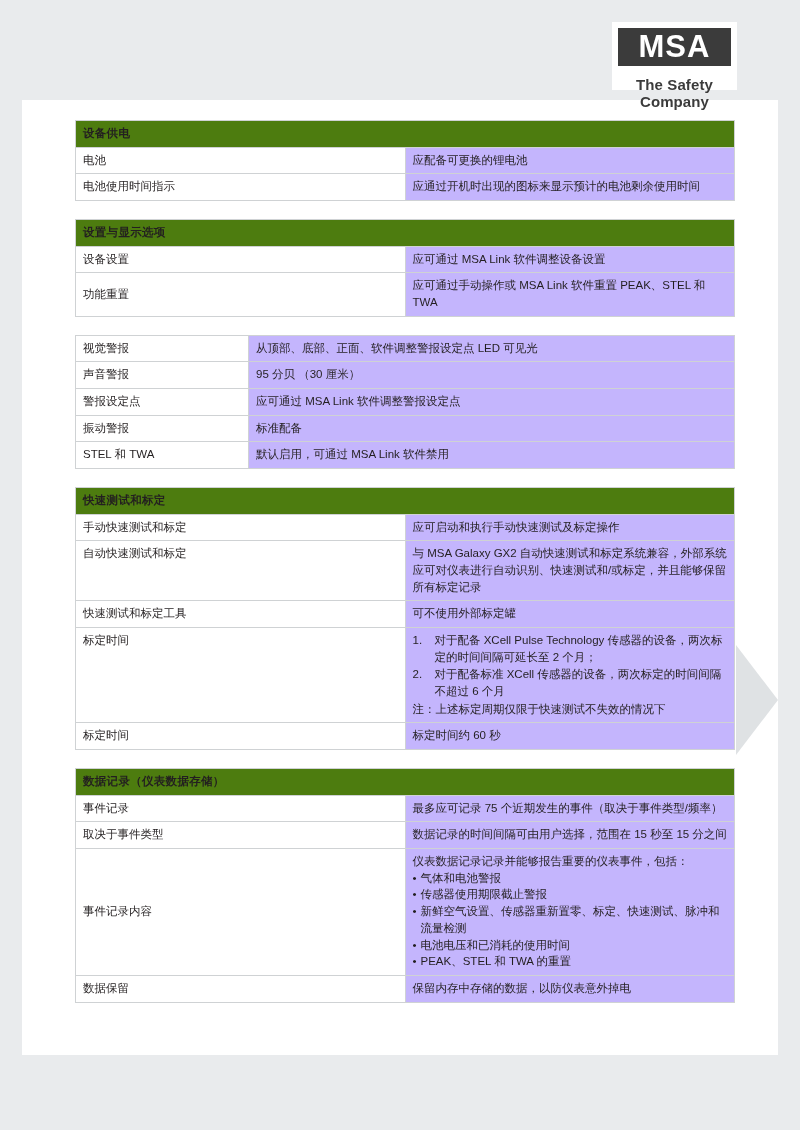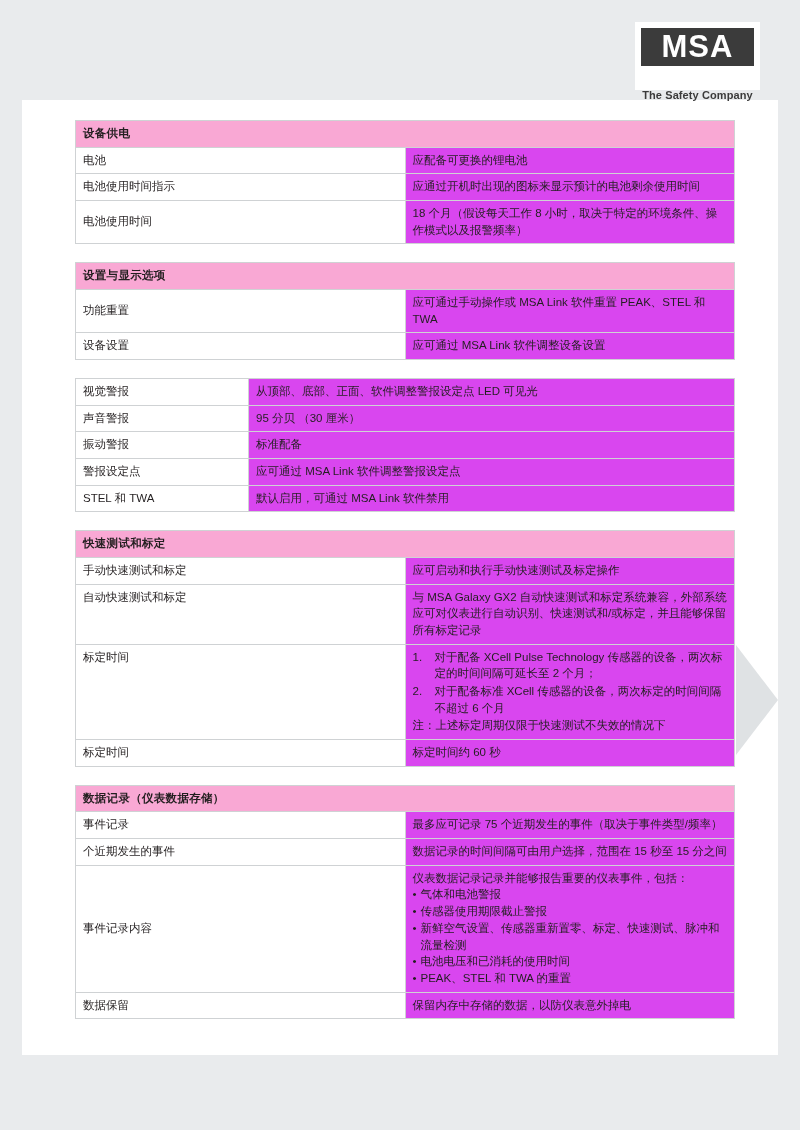--- a/index.html
+++ b/index.html
@@ -43,21 +43,21 @@
   .bottom-band {
     position: absolute;
     left: 0; bottom: 0;
     width: 800px; height: 75px;
     background: #e9ebed;
   }
 
   
   .logo-box {
     position: absolute;
-    right: 40px;
+    right: 63px;
     top: 22px;
     width: 125px;
     height: 68px;
     background: #ffffff;
     border: none;
     box-sizing: border-box;
     text-align: center;
   }
   .logo-mark {
     margin-top: 6px;
@@ -67,22 +67,22 @@
     font-size: 31px;
     letter-spacing: 1px;
     line-height: 38px;
     height: 38px;
     width: 113px;
     margin-left: auto;
     margin-right: auto;
     font-family: "Liberation Sans", sans-serif;
   }
   .logo-tag {
-    margin-top: 23px;
-    font-size: 11px;
+    margin-top: 10px;
+    font-size: 15px;
     font-weight: bold;
     color: #3b3b3b;
     letter-spacing: 0.1px;
   }
 
   
   .content {
     position: absolute;
     left: 75px;
     top: 120px;
@@ -97,34 +97,34 @@
   }
   table.spec td {
     border: 1px solid #cfd2d4;
     padding: 4px 7px 5px 7px;
     font-size: 11.5px;
     line-height: 1.45;
     vertical-align: middle;
     color: #231f20;
   }
   .sect-head td {
-    background: #f9a8d4;
+    background: #4d7c0f;
     color: #ffffff;
     font-weight: bold;
     font-size: 11.5px;
     padding: 5px 8px 6px 8px;
     border: 1px solid #6f7377;
     letter-spacing: 0.3px;
   }
   td.label {
     width: 158px;
     background: #ffffff;
   }
   td.value {
-    background: #d946ef;
+    background: #c4b5fd;
     margin-left: 20px;
   }
   td.value.top, td.label.top {
     vertical-align: top;
   }
 
   ol.numlist {
     margin: 0;
     padding-left: 0;
     list-style: none;
@@ -203,80 +203,80 @@
         <td colspan="2">设备供电</td>
       </tr>
       <tr>
         <td class="label">电池</td>
         <td class="value">应配备可更换的锂电池</td>
       </tr>
       <tr>
         <td class="label">电池使用时间指示</td>
         <td class="value">应通过开机时出现的图标来显示预计的电池剩余使用时间</td>
       </tr>
-      <tr>
-        <td class="label">电池使用时间</td>
-        <td class="value">18 个月（假设每天工作 8 小时，取决于特定的环境条件、操作模式以及报警频率）</td>
-      </tr>
     </tbody>
       </table>
 
     <table class="spec">
       <tbody>
           <tr class="sect-head">
         <td colspan="2">设置与显示选项</td>
       </tr>
       <tr>
+        <td class="label">设备设置</td>
+        <td class="value">应可通过 MSA Link 软件调整设备设置</td>
+      </tr>
+      <tr>
         <td class="label">功能重置</td>
         <td class="value">应可通过手动操作或 MSA Link 软件重置 PEAK、STEL 和 TWA</td>
       </tr>
-      <tr>
-        <td class="label">设备设置</td>
-        <td class="value">应可通过 MSA Link 软件调整设备设置</td>
-      </tr>
     </tbody>
       </table>
 
     <table class="spec">
       <tbody>
       <tr>
         <td class="label">视觉警报</td>
         <td class="value">从顶部、底部、正面、软件调整警报设定点 LED 可见光</td>
       </tr>
       <tr>
         <td class="label">声音警报</td>
         <td class="value">95 分贝 （30 厘米）</td>
       </tr>
       <tr>
+        <td class="label">警报设定点</td>
+        <td class="value">应可通过 MSA Link 软件调整警报设定点</td>
+      </tr>
+      <tr>
         <td class="label">振动警报</td>
         <td class="value">标准配备</td>
       </tr>
       <tr>
-        <td class="label">警报设定点</td>
-        <td class="value">应可通过 MSA Link 软件调整警报设定点</td>
-      </tr>
-      <tr>
         <td class="label">STEL 和 TWA</td>
         <td class="value">默认启用，可通过 MSA Link 软件禁用</td>
       </tr>
     </tbody>
       </table>
 
     <table class="spec">
       <tbody>
           <tr class="sect-head">
         <td colspan="2">快速测试和标定</td>
       </tr>
       <tr>
         <td class="label">手动快速测试和标定</td>
         <td class="value">应可启动和执行手动快速测试及标定操作</td>
       </tr>
       <tr>
         <td class="label top">自动快速测试和标定</td>
         <td class="value top">与 MSA Galaxy GX2 自动快速测试和标定系统兼容，外部系统应可对仪表进行自动识别、快速测试和/或标定，并且能够保留所有标定记录</td>
+      </tr>
+      <tr>
+        <td class="label">快速测试和标定工具</td>
+        <td class="value">可不使用外部标定罐</td>
       </tr>
       <tr>
         <td class="label top">标定时间</td>
         <td class="value top">
           <ol class="numlist">
             <li>
               <span class="num">1.</span>
               <span>对于配备 XCell Pulse Technology 传感器的设备，两次标定的时间间隔可延长至 2 个月；</span>
             </li>
             <li>
@@ -297,21 +297,21 @@
     <table class="spec">
       <tbody>
           <tr class="sect-head">
         <td colspan="2">数据记录（仪表数据存储）</td>
       </tr>
       <tr>
         <td class="label">事件记录</td>
         <td class="value">最多应可记录 75 个近期发生的事件（取决于事件类型/频率）</td>
       </tr>
       <tr>
-        <td class="label">个近期发生的事件</td>
+        <td class="label">取决于事件类型</td>
         <td class="value">数据记录的时间间隔可由用户选择，范围在 15 秒至 15 分之间</td>
       </tr>
       <tr>
         <td class="label">事件记录内容</td>
         <td class="value top">
           <div class="first-line">仪表数据记录记录并能够报告重要的仪表事件，包括：</div>
           <ul class="bullets">
             <li>气体和电池警报</li>
             <li>传感器使用期限截止警报</li>
             <li>新鲜空气设置、传感器重新置零、标定、快速测试、脉冲和流量检测</li>

